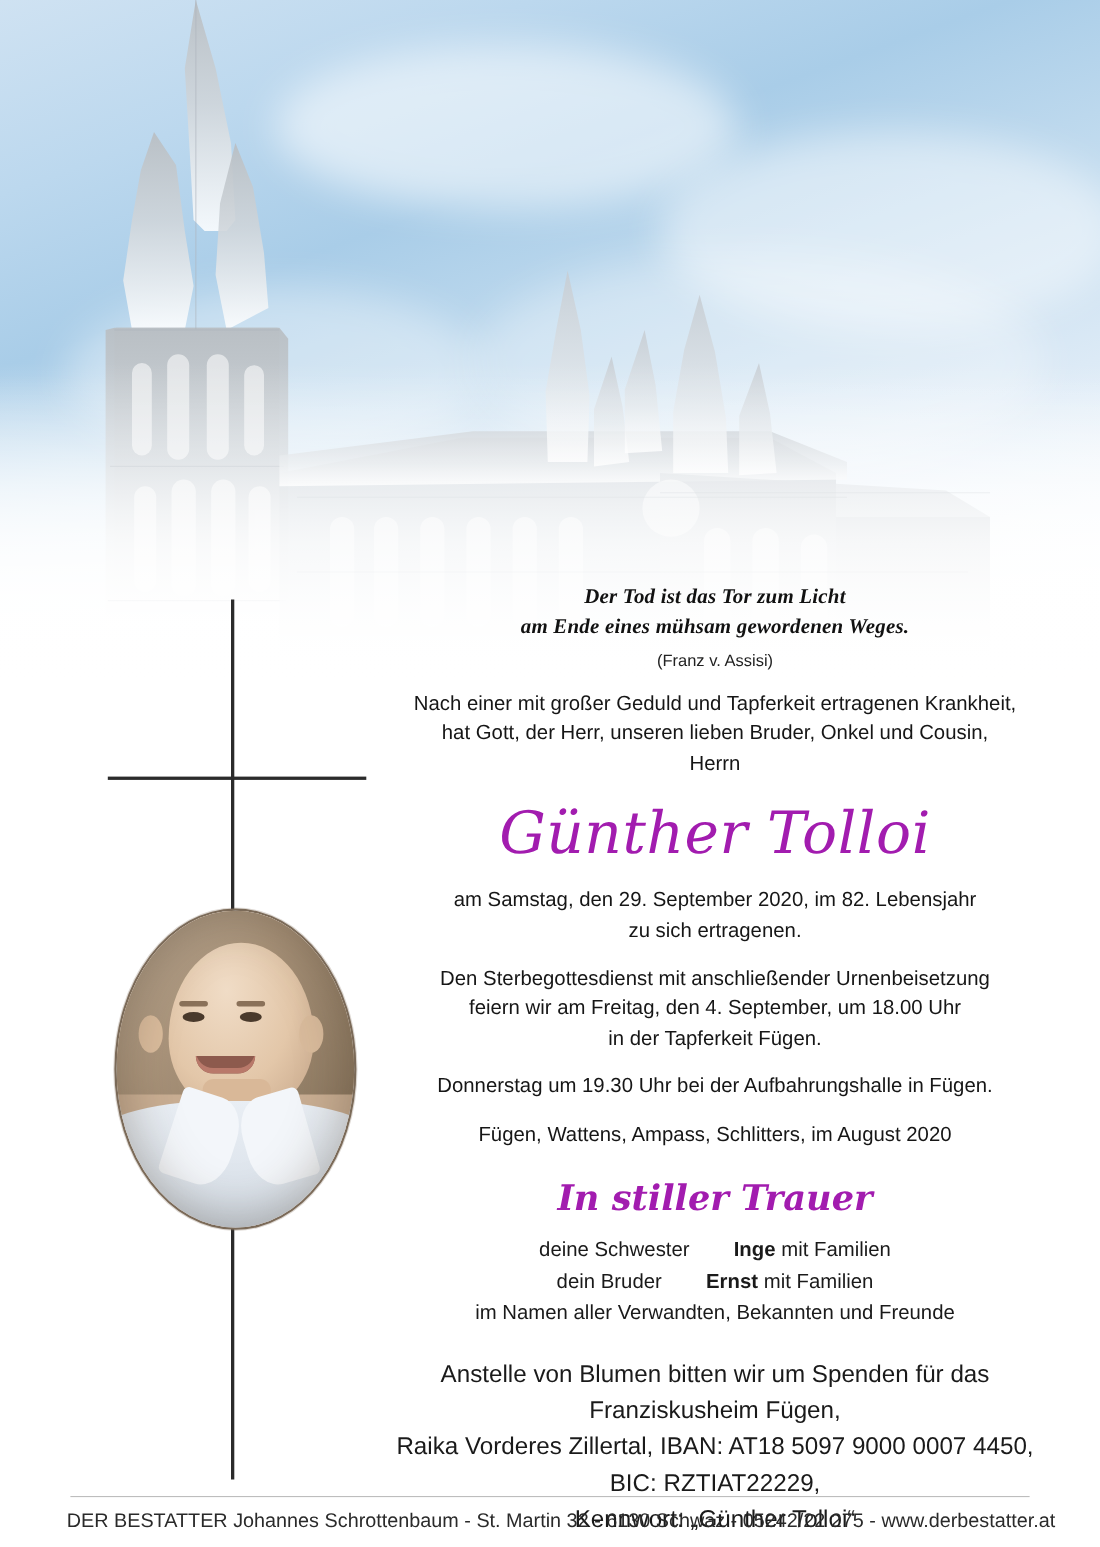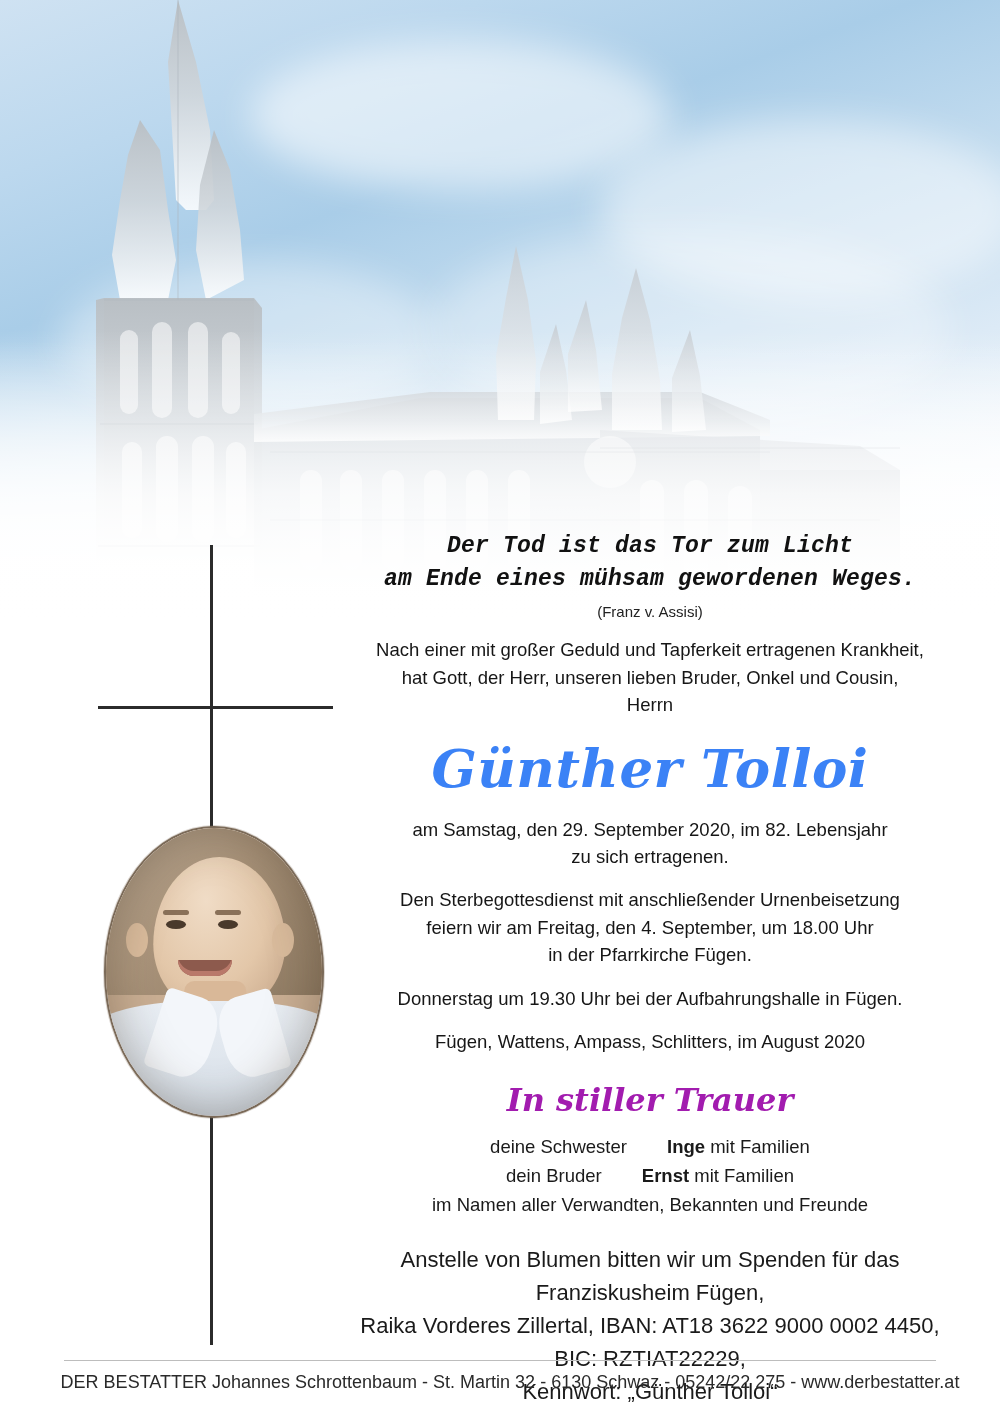--- a/index.html
+++ b/index.html
@@ -200,24 +200,24 @@
   
   .content {
     position: absolute;
     left: 340px;
     top: 530px;
     width: 620px;
     text-align: center;
   }
 
   .verse {
-    font-family: Liberation Mono, monospace;
+    font-family: Liberation Serif, serif;
     font-style: italic;
     font-weight: bold;
-    font-size: 23px;
+    font-size: 19px;
     line-height: 1.42;
     color: #111;
     letter-spacing: 0.2px;
   }
   .verse-attrib {
     margin-top: 8px;
     font-size: 15px;
     color: #222;
   }
 
@@ -225,25 +225,25 @@
     margin-top: 16px;
     font-size: 18.5px;
     line-height: 1.48;
     color: #161616;
   }
 
   .name {
     margin-top: 22px;
     font-family: "DejaVu Serif", serif;
     font-style: italic;
-    font-weight: bold;
+    font-weight: normal;
     font-size: 53px;
     line-height: 1.08;
     letter-spacing: 0.5px;
-    color: #3b82f6;
+    color: #a21caf;
   }
 
   .para.tight { margin-top: 18px; }
 
   .trauer {
     margin-top: 26px;
     font-family: "DejaVu Serif", serif;
     font-style: italic;
     font-weight: bold;
     font-size: 32px;
@@ -416,42 +416,42 @@
     <div class="name">Günther Tolloi</div>
 
     <div class="para tight">
       <div>am Samstag, den 29. September 2020, im 82. Lebensjahr</div>
       <div>zu sich ertragenen.</div>
     </div>
 
     <div class="para">
       <div>Den Sterbegottesdienst mit anschließender Urnenbeisetzung</div>
       <div>feiern wir am Freitag, den 4. September, um 18.00 Uhr</div>
-      <div>in der Pfarrkirche Fügen.</div>
+      <div>in der Tapferkeit Fügen.</div>
     </div>
 
     <div class="para">
       <div>Donnerstag um 19.30 Uhr bei der Aufbahrungshalle in Fügen.</div>
     </div>
 
     <div class="para">
       <div>Fügen, Wattens, Ampass, Schlitters, im August 2020</div>
     </div>
 
     <div class="trauer">In stiller Trauer</div>
 
     <div class="family">
       <div><span>deine Schwester </span><b>Inge</b><span> mit Familien</span></div>
       <div><span>dein Bruder </span><b>Ernst</b><span> mit Familien</span></div>
       <div>im Namen aller Verwandten, Bekannten und Freunde</div>
     </div>
 
     <div class="donation">
       <div>Anstelle von Blumen bitten wir um Spenden für das Franziskusheim Fügen,</div>
-      <div>Raika Vorderes Zillertal, IBAN: AT18 3622 9000 0002 4450, BIC: RZTIAT22229,</div>
+      <div>Raika Vorderes Zillertal, IBAN: AT18 5097 9000 0007 4450, BIC: RZTIAT22229,</div>
       <div>Kennwort: „Günther Tolloi“</div>
     </div>
 
   </div>
 
   <div class="footer-rule"></div>
   <div class="footer">DER BESTATTER Johannes Schrottenbaum - St. Martin 32 - 6130 Schwaz - 05242/22 275 - www.derbestatter.at</div>
 
 </div>
 

